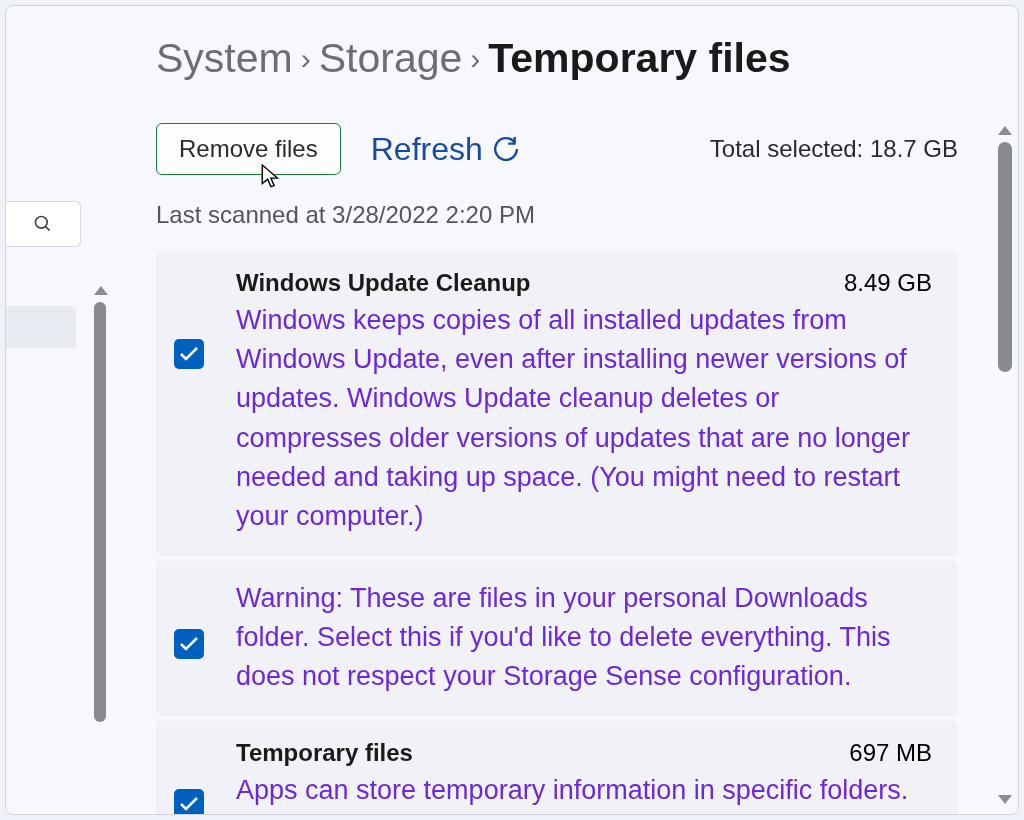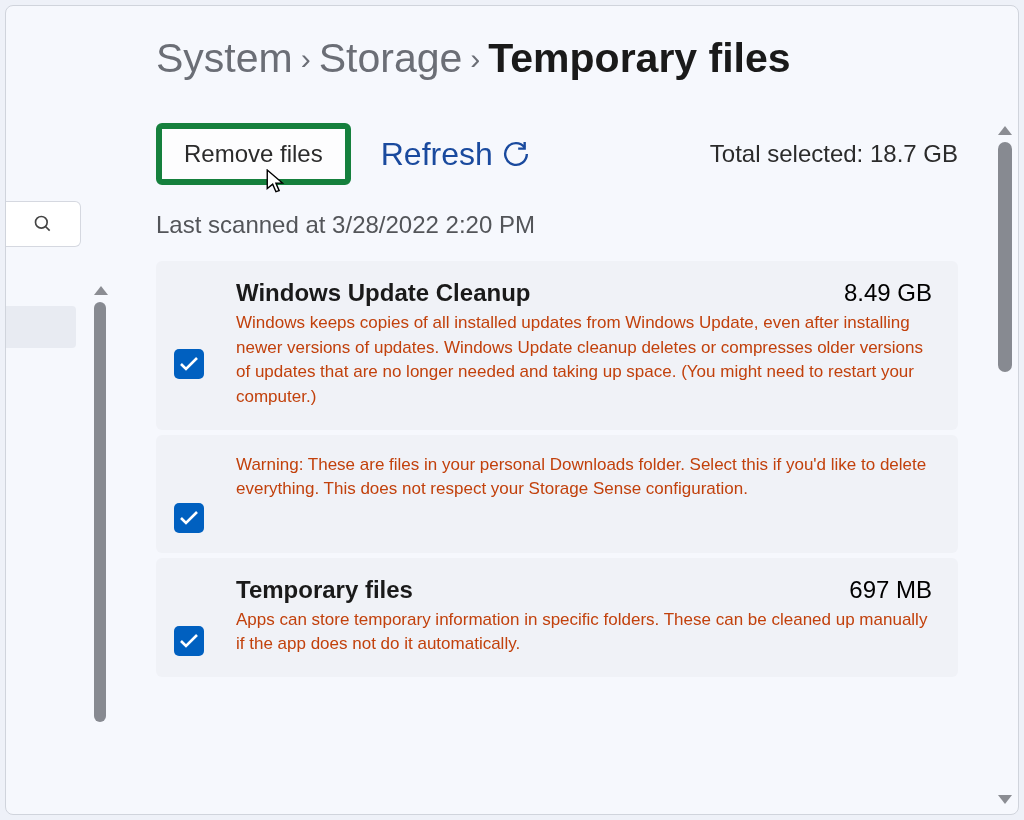--- a/index.html
+++ b/index.html
@@ -91,21 +91,21 @@
       color: #1a1a1a;
       font-weight: 600;
     }
     .actions-row {
       display: flex;
       align-items: center;
       margin-bottom: 26px;
     }
     .remove-btn {
       background: #fdfdfe;
-      border: 6px solid #15803d;
+      border: 1px solid #15803d;
       border-radius: 6px;
       padding: 11px 22px;
       font-size: 24px;
       color: #2b2b2b;
       font-family: inherit;
       position: relative;
     }
     .cursor-svg {
       position: absolute;
       top: 40px;
@@ -183,22 +183,22 @@
     .item-title {
       font-size: 24px;
       font-weight: 600;
       color: #1a1a1a;
     }
     .item-size {
       font-size: 24px;
       color: #000000;
     }
     .item-desc {
-      font-size: 17px;
-      color: #c2410c;
+      font-size: 27px;
+      color: #6d28d9;
       line-height: 1.45;
     }
     .scrollbar-right {
       position: absolute;
       right: 6px;
       top: 120px;
       width: 14px;
       bottom: 10px;
       background: transparent;
     }

